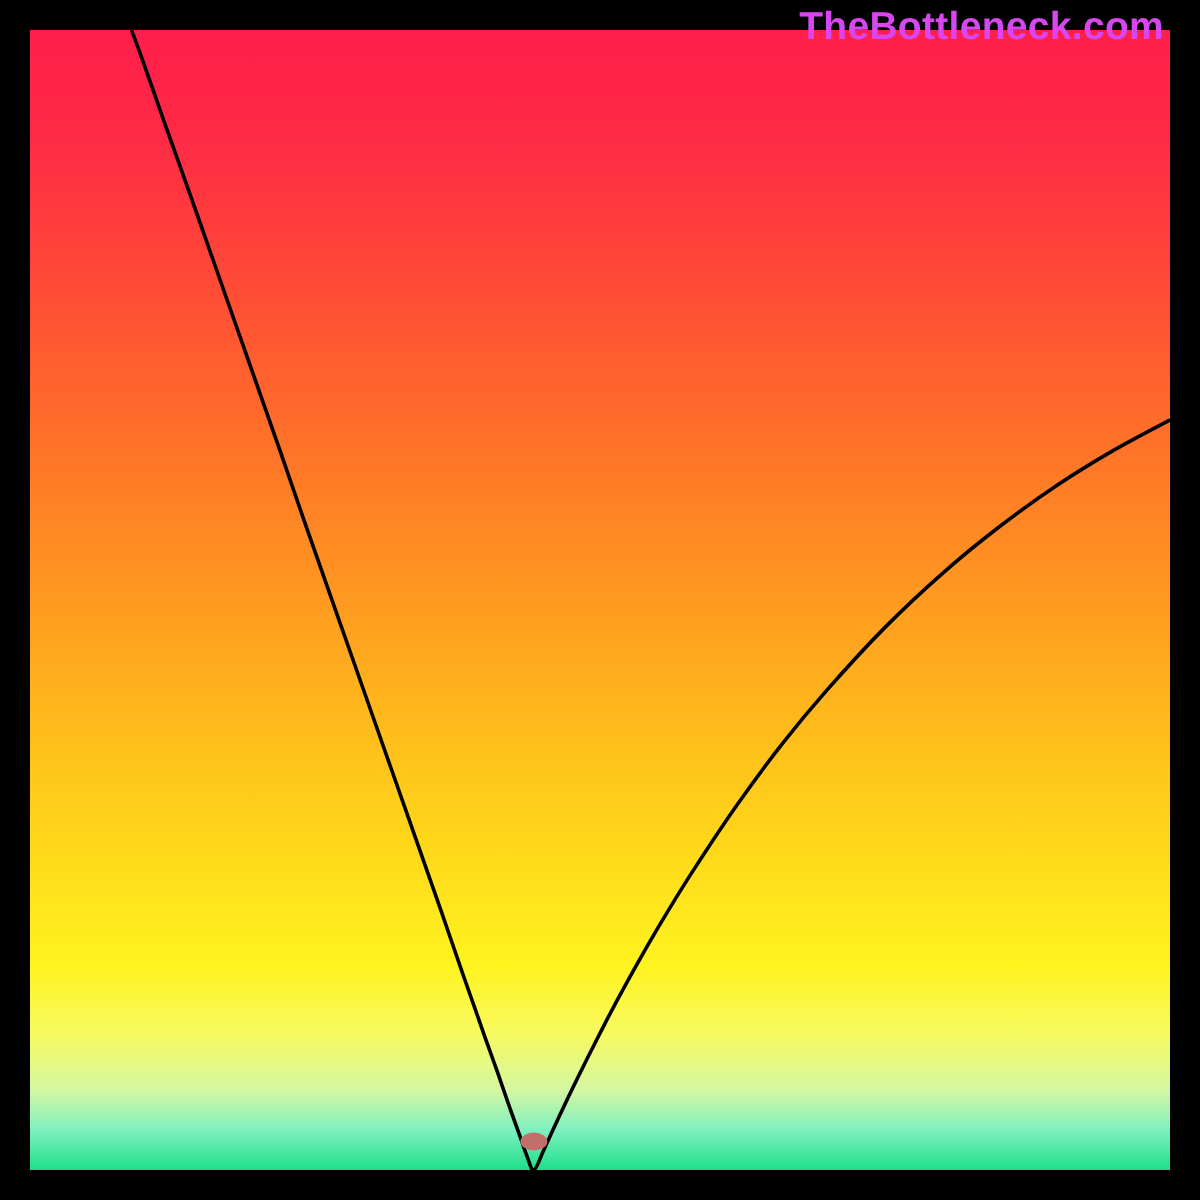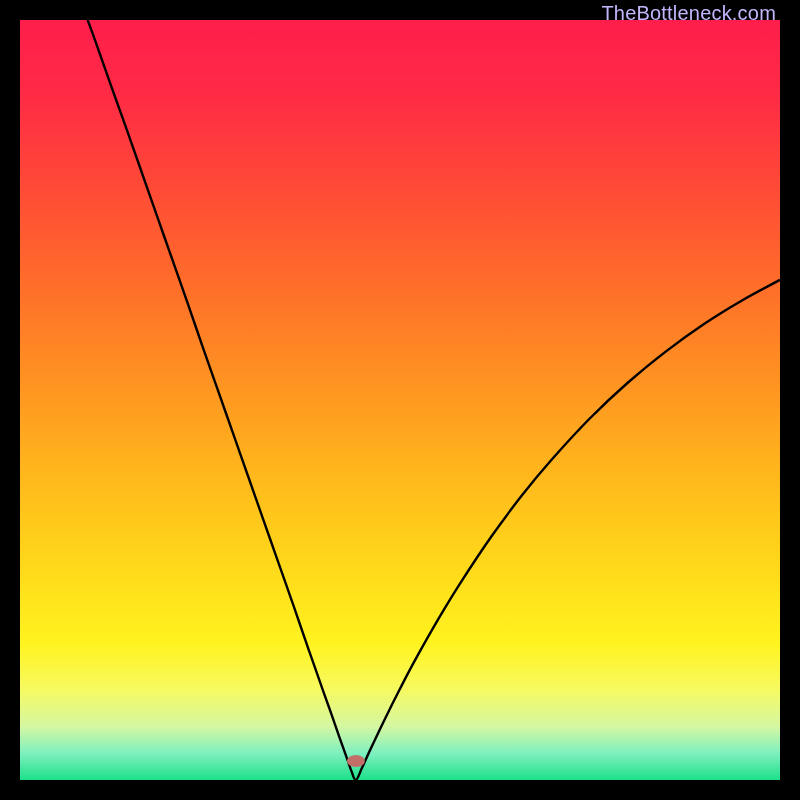--- a/index.html
+++ b/index.html
@@ -23,23 +23,23 @@
     position: absolute;
     left: 0;
     top: 0;
     width: 760px;
     height: 760px;
   }
   .watermark {
     position: absolute;
     top: 2px;
     right: 24px;
-    color: #c4b5fd;
-    font-size: 20px;
-    font-weight: 400;
+    color: #d946ef;
+    font-size: 26px;
+    font-weight: 700;
     letter-spacing: 0.2px;
   }
   svg {
     display: block;
   }
 </style>
 </head>
 <body>
 
 <div class="chart-container">

